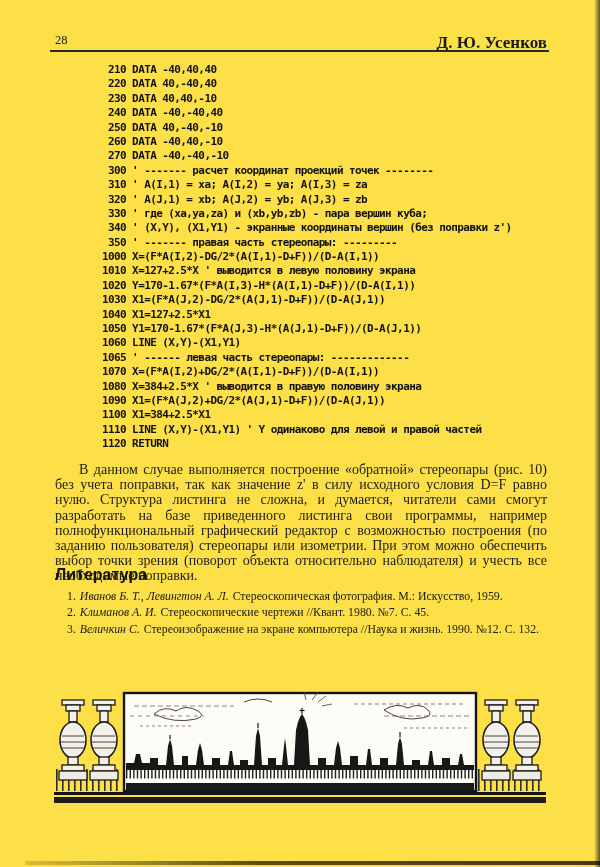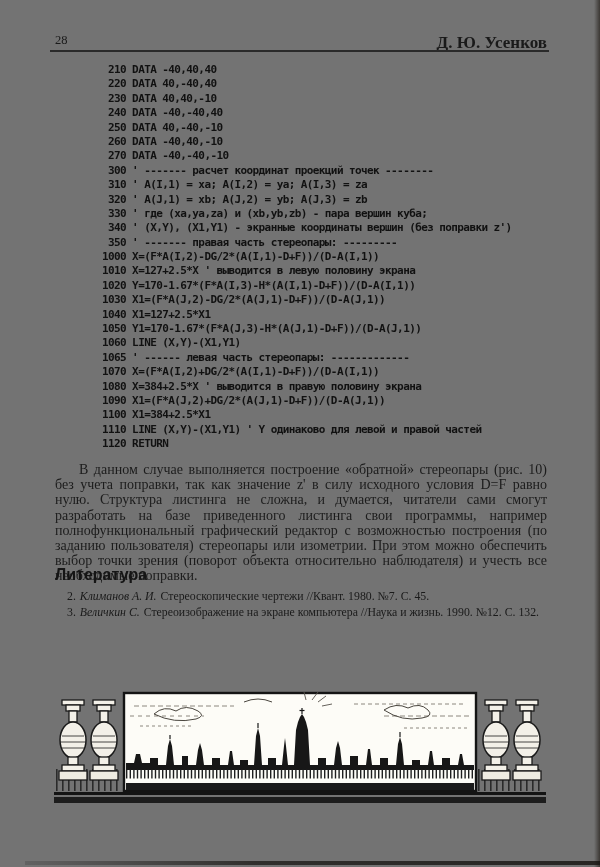--- a/index.html
+++ b/index.html
@@ -1,19 +1,19 @@
 <!DOCTYPE html>
 <html><head>
 <meta charset="utf-8">
 <style>
   html,body{margin:0;padding:0;background:#e8e6e0;}
   .page{
     position:relative;
     width:600px;height:867px;
-    background:#737373;
+    background:#fde047;
     overflow:hidden;
     font-family:"Liberation Serif", serif;
     color:#1a1a1a;
   }
   
   .header{position:absolute;left:55px;top:33px;width:492px;height:16px;}
   .pageno{position:absolute;left:0;top:0;font-size:12.5px;}
   .author{position:absolute;right:0;top:0;font-size:17px;font-weight:bold;}
   .rule{position:absolute;left:50px;top:50px;width:499px;height:2px;background:#2a2a2a;}
   
@@ -65,20 +65,23 @@
   </div>
   <div class="rule"></div>
 
   <div class="code"><div class="code-line"> 210 DATA -40,40,40</div><div class="code-line"> 220 DATA 40,-40,40</div><div class="code-line"> 230 DATA 40,40,-10</div><div class="code-line"> 240 DATA -40,-40,40</div><div class="code-line"> 250 DATA 40,-40,-10</div><div class="code-line"> 260 DATA -40,40,-10</div><div class="code-line"> 270 DATA -40,-40,-10</div><div class="code-line"> 300 ' ------- расчет координат проекций точек --------</div><div class="code-line"> 310 ' A(I,1) = xa; A(I,2) = ya; A(I,3) = za</div><div class="code-line"> 320 ' A(J,1) = xb; A(J,2) = yb; A(J,3) = zb</div><div class="code-line"> 330 ' где (xa,ya,za) и (xb,yb,zb) - пара вершин куба;</div><div class="code-line"> 340 ' (X,Y), (X1,Y1) - экранные координаты вершин (без поправки z')</div><div class="code-line"> 350 ' ------- правая часть стереопары: ---------</div><div class="code-line">1000 X=(F*A(I,2)-DG/2*(A(I,1)-D+F))/(D-A(I,1))</div><div class="code-line">1010 X=127+2.5*X ' выводится в левую половину экрана</div><div class="code-line">1020 Y=170-1.67*(F*A(I,3)-H*(A(I,1)-D+F))/(D-A(I,1))</div><div class="code-line">1030 X1=(F*A(J,2)-DG/2*(A(J,1)-D+F))/(D-A(J,1))</div><div class="code-line">1040 X1=127+2.5*X1</div><div class="code-line">1050 Y1=170-1.67*(F*A(J,3)-H*(A(J,1)-D+F))/(D-A(J,1))</div><div class="code-line">1060 LINE (X,Y)-(X1,Y1)</div><div class="code-line">1065 ' ------ левая часть стереопары: -------------</div><div class="code-line">1070 X=(F*A(I,2)+DG/2*(A(I,1)-D+F))/(D-A(I,1))</div><div class="code-line">1080 X=384+2.5*X ' выводится в правую половину экрана</div><div class="code-line">1090 X1=(F*A(J,2)+DG/2*(A(J,1)-D+F))/(D-A(J,1))</div><div class="code-line">1100 X1=384+2.5*X1</div><div class="code-line">1110 LINE (X,Y)-(X1,Y1) ' Y одинаково для левой и правой частей</div><div class="code-line">1120 RETURN</div></div>
 
   <p class="para">В данном случае выполняется построение «обратной» стереопары (рис. 10) без учета поправки, так как значение z' в силу исходного условия D=F равно нулю. Структура листинга не сложна, и думается, читатели сами смогут разработать на базе приведенного листинга свои программы, например полнофункциональный графический редактор с возможностью построения (по заданию пользователя) стереопары или изометрии. При этом можно обеспечить выбор точки зрения (поворот объекта относительно наблюдателя) и учесть все необходимые поправки.</p>
 
   <h3 class="lit-heading">Литература</h3>
 
   <div class="lit-list">
+      <div class="lit-item">
+      <span class="lit-num">1.</span><span class="lit-authors">Иванов Б. Т., Левингтон А. Л.</span><span class="lit-rest">Стереоскопическая фотография. М.: Искусство, 1959.</span>
+    </div>
       <div class="lit-item">
       <span class="lit-num">2.</span><span class="lit-authors">Климанов А. И.</span><span class="lit-rest">Стереоскопические чертежи //Квант. 1980. №7. С. 45.</span>
     </div>
       <div class="lit-item">
       <span class="lit-num">3.</span><span class="lit-authors">Величкин С.</span><span class="lit-rest">Стереоизображение на экране компьютера //Наука и жизнь. 1990. №12. С. 132.</span>
     </div>
     </div>
 
   <div class="illustration">
     <svg width="492" height="118" viewBox="0 0 492 118" xmlns="http://www.w3.org/2000/svg">

